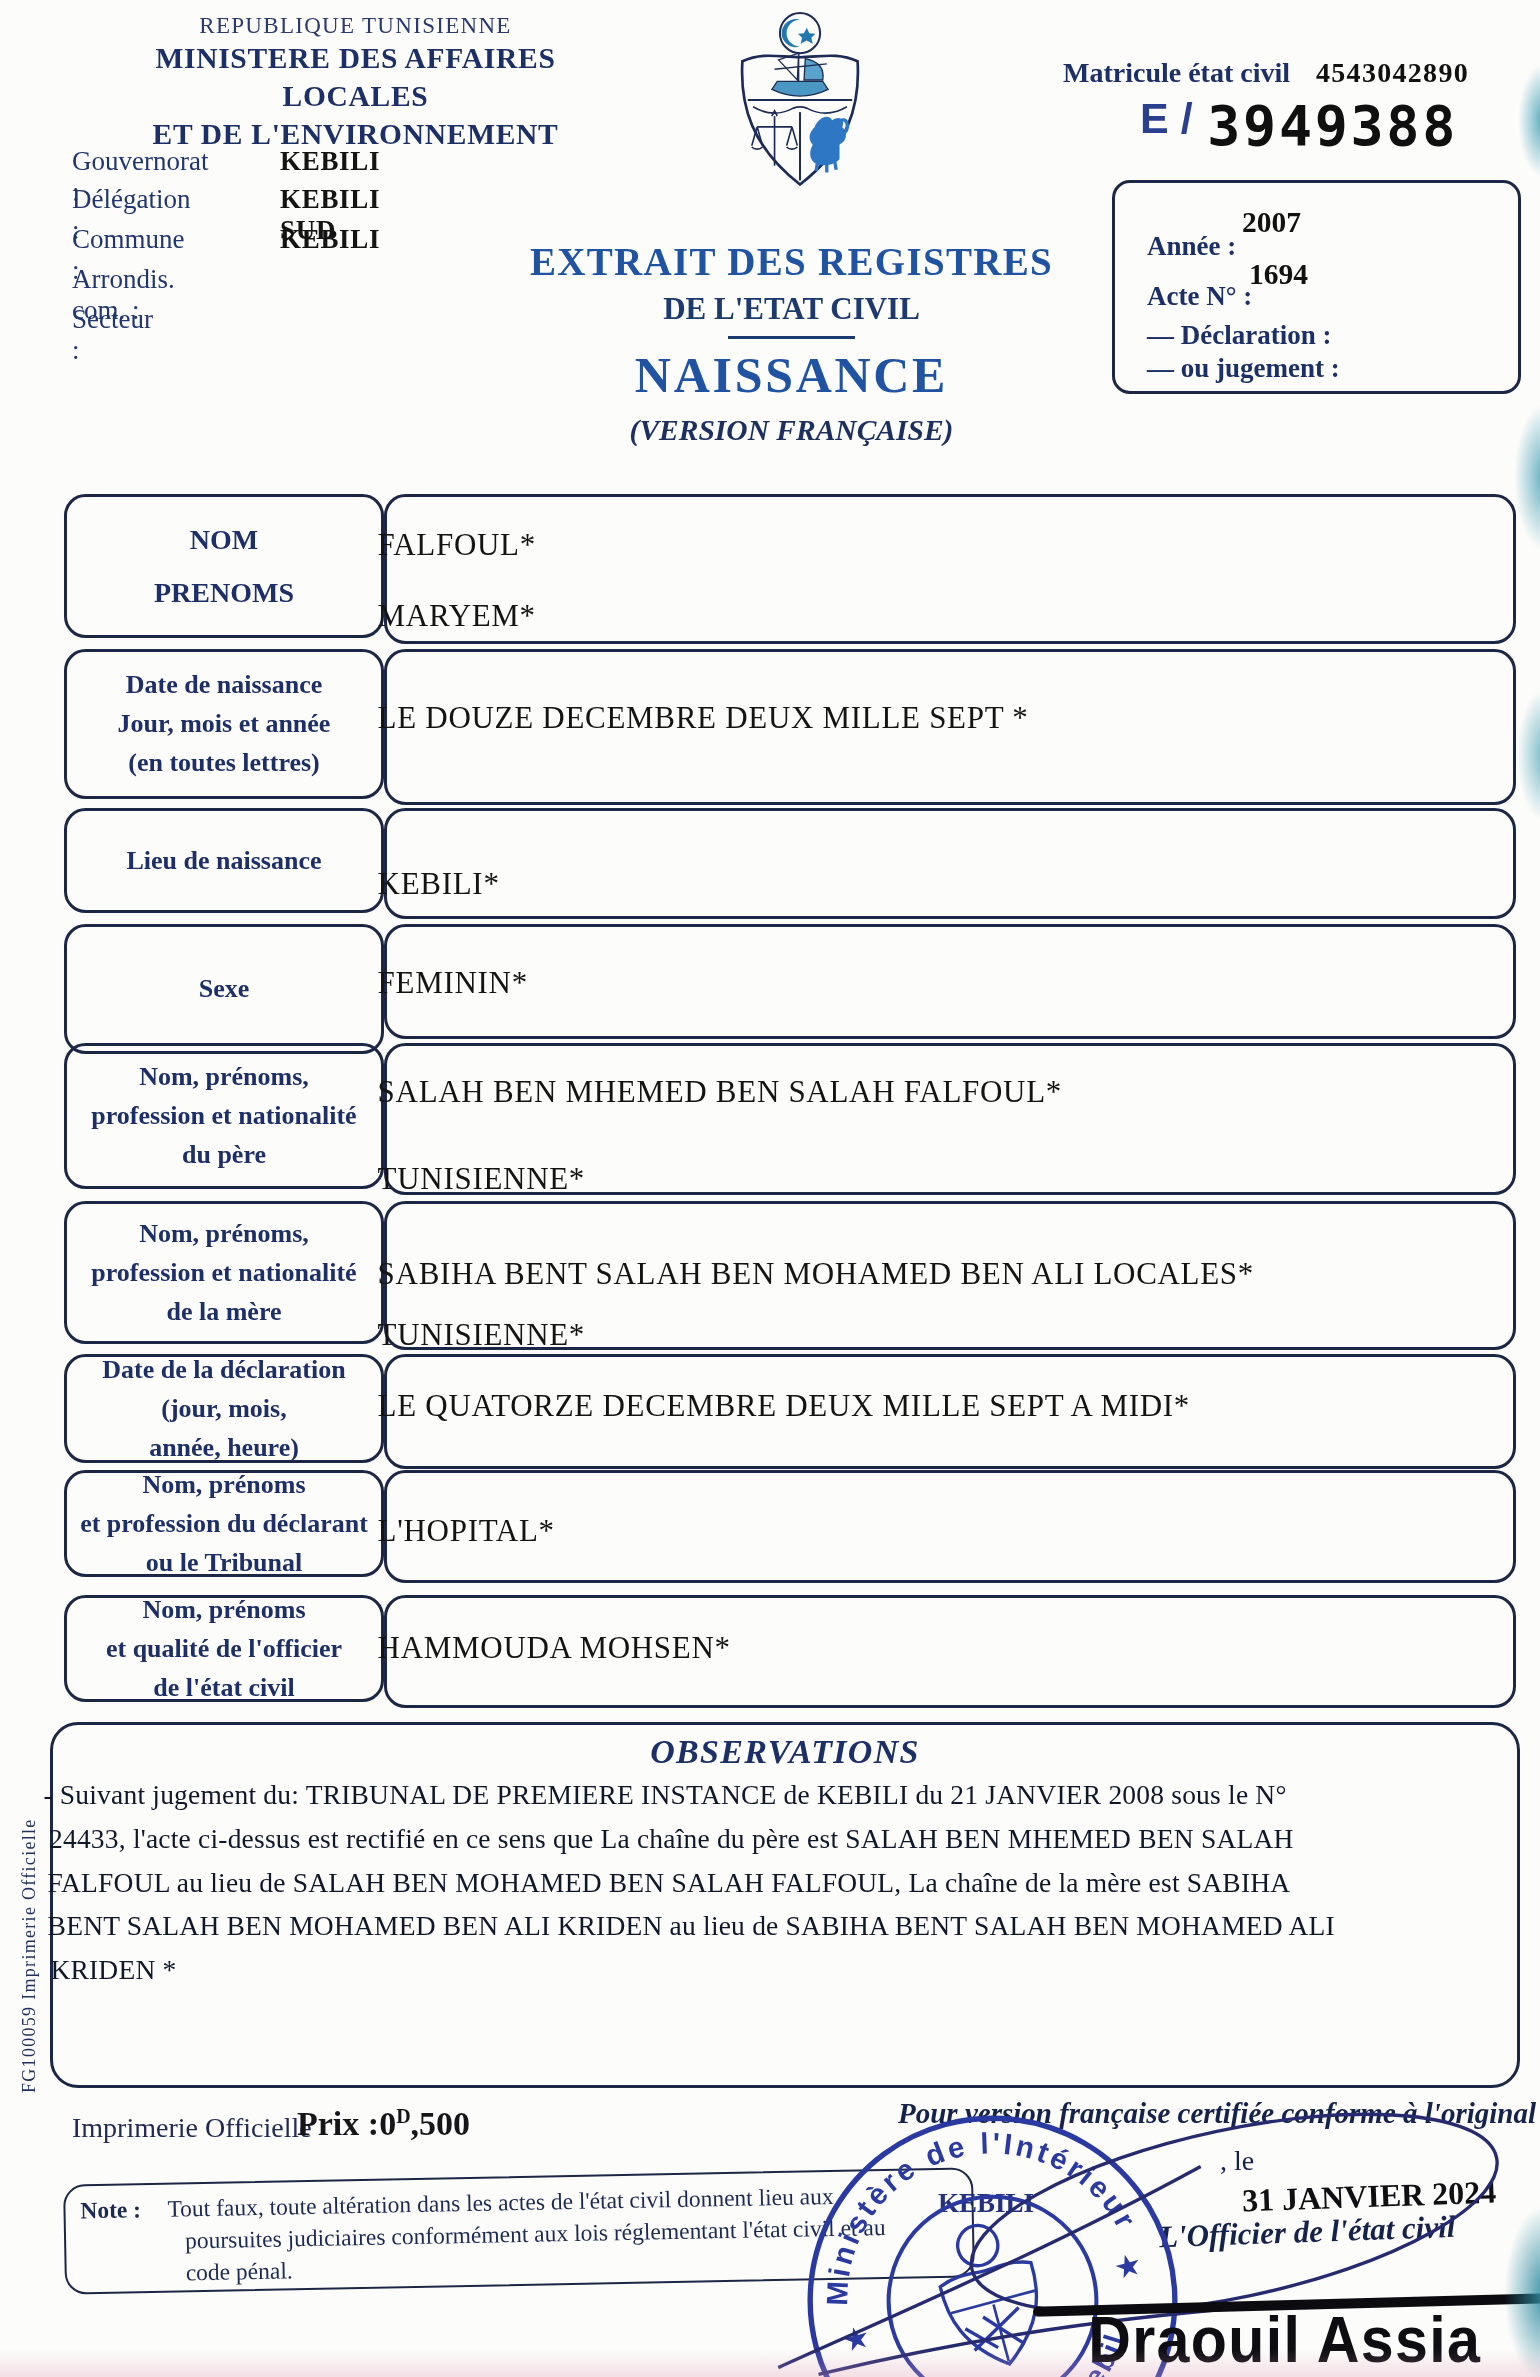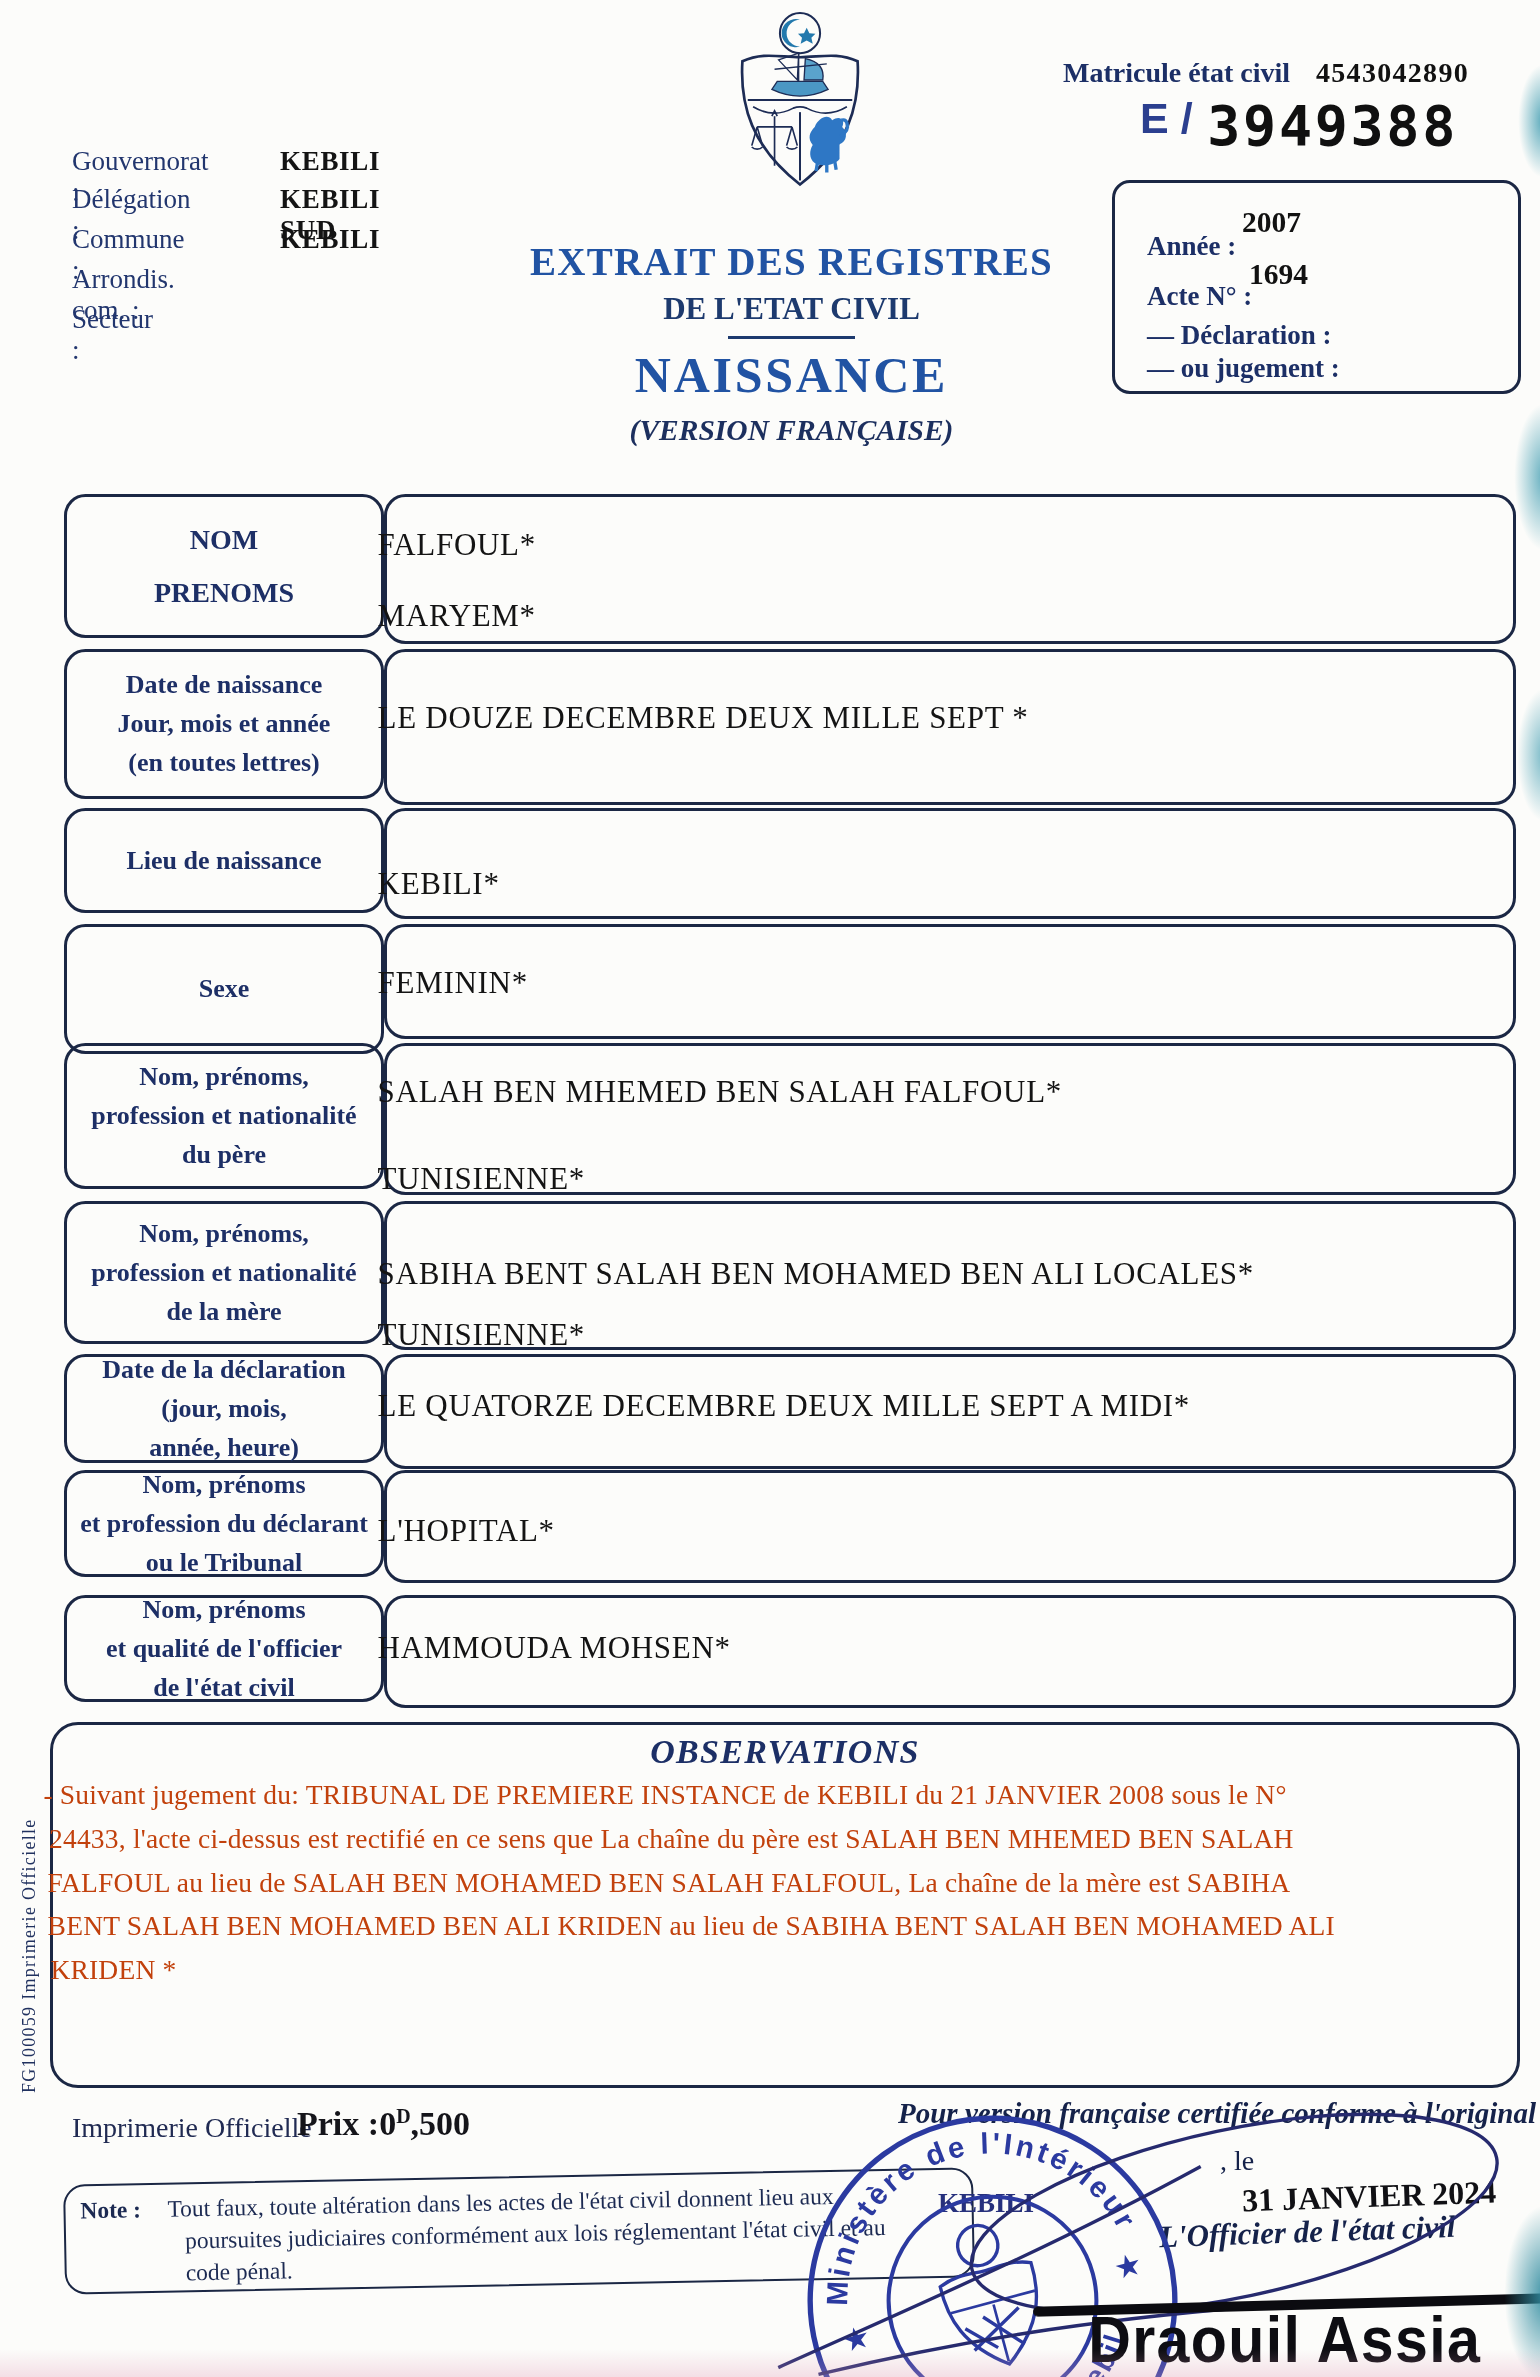--- a/index.html
+++ b/index.html
@@ -44,21 +44,21 @@
   .r4l{top:924px;height:130px;} .r4v{top:924px;height:109px;}
   .r5l{top:1043px;height:146px;} .r5v{top:1043px;height:146px;}
   .r6l{top:1201px;height:143px;} .r6v{top:1201px;height:143px;}
   .r7l{top:1354px;height:109px;} .r7v{top:1354px;height:109px;}
   .r8l{top:1470px;height:107px;} .r8v{top:1470px;height:107px;}
   .r9l{top:1595px;height:107px;} .r9v{top:1595px;height:107px;}
   
   .obs-box{position:absolute;left:50px;top:1722px;width:1464px;height:360px;border:3.4px solid #1b2744;border-radius:28px;}
   .obs-title{position:absolute;left:0;top:8px;width:100%;text-align:center;font-size:34px;font-weight:700;
              font-style:italic;color:#1c2f66;letter-spacing:1.3px;}
-  .obs-line{position:absolute;left:9.4px;font-size:27.5px;color:#c2410c;white-space:nowrap;letter-spacing:0.2px;}
+  .obs-line{position:absolute;left:9.4px;font-size:27.5px;color:#0f172a;white-space:nowrap;letter-spacing:0.2px;}
   .ol1{top:54px;margin-left:-19px;} .ol2{top:98px;margin-left:-13.4px;} .ol3{top:142px;margin-left:-14.8px;}
   .ol4{top:185px;margin-left:-14.8px;} .ol5{top:229px;margin-left:-12px;}
   .side-text{position:absolute;left:19px;top:1805px;height:288px;writing-mode:vertical-rl;transform:rotate(180deg);
              font-size:18px;color:#20315f;letter-spacing:1.3px;}
   
   .imprim{position:absolute;left:72px;top:2112px;font-size:28px;color:#202a52;}
   .prix{position:absolute;left:297px;top:2105px;font-size:34px;font-weight:700;color:#15151a;}
   .prix sup{font-size:20px;}
   .note-box{position:absolute;left:64px;top:2176px;width:906px;height:106px;border:2.7px solid #1b2744;
             border-radius:21.5px;transform:rotate(-1.1deg);}
@@ -86,20 +86,25 @@
   .tz3{right:-9.4px;top:688px;width:32px;height:134px;background:radial-gradient(ellipse at 85% 50%,rgba(61,155,176,.7),rgba(61,155,176,0) 70%);}
   .tz4{right:-12px;top:2207px;width:47px;height:174px;background:radial-gradient(ellipse at 85% 50%,rgba(49,140,160,.95),rgba(61,155,176,0) 72%);}
   .pink-band{position:absolute;left:0;bottom:0;width:100%;height:28px;
              background:linear-gradient(to top,rgba(224,156,184,.30),rgba(224,156,184,0));}
 </style>
 </head>
 <body>
 
 <div class="page">
 
+  <div class="hdr-left">
+    <div class="republic">REPUBLIQUE TUNISIENNE</div>
+    <div class="ministry">MINISTERE DES AFFAIRES LOCALES</div>
+    <div class="ministry">ET DE L'ENVIRONNEMENT</div>
+  </div>
 
   <div class="loc-fields">
     <div class="loc-row" style="top:0px;">
       <span class="lab">Gouvernorat :</span>
       <span class="val">KEBILI</span>
     </div>
     <div class="loc-row" style="top:38px;">
       <span class="lab">Délégation :</span>
       <span class="val">KEBILI SUD</span>
     </div>

